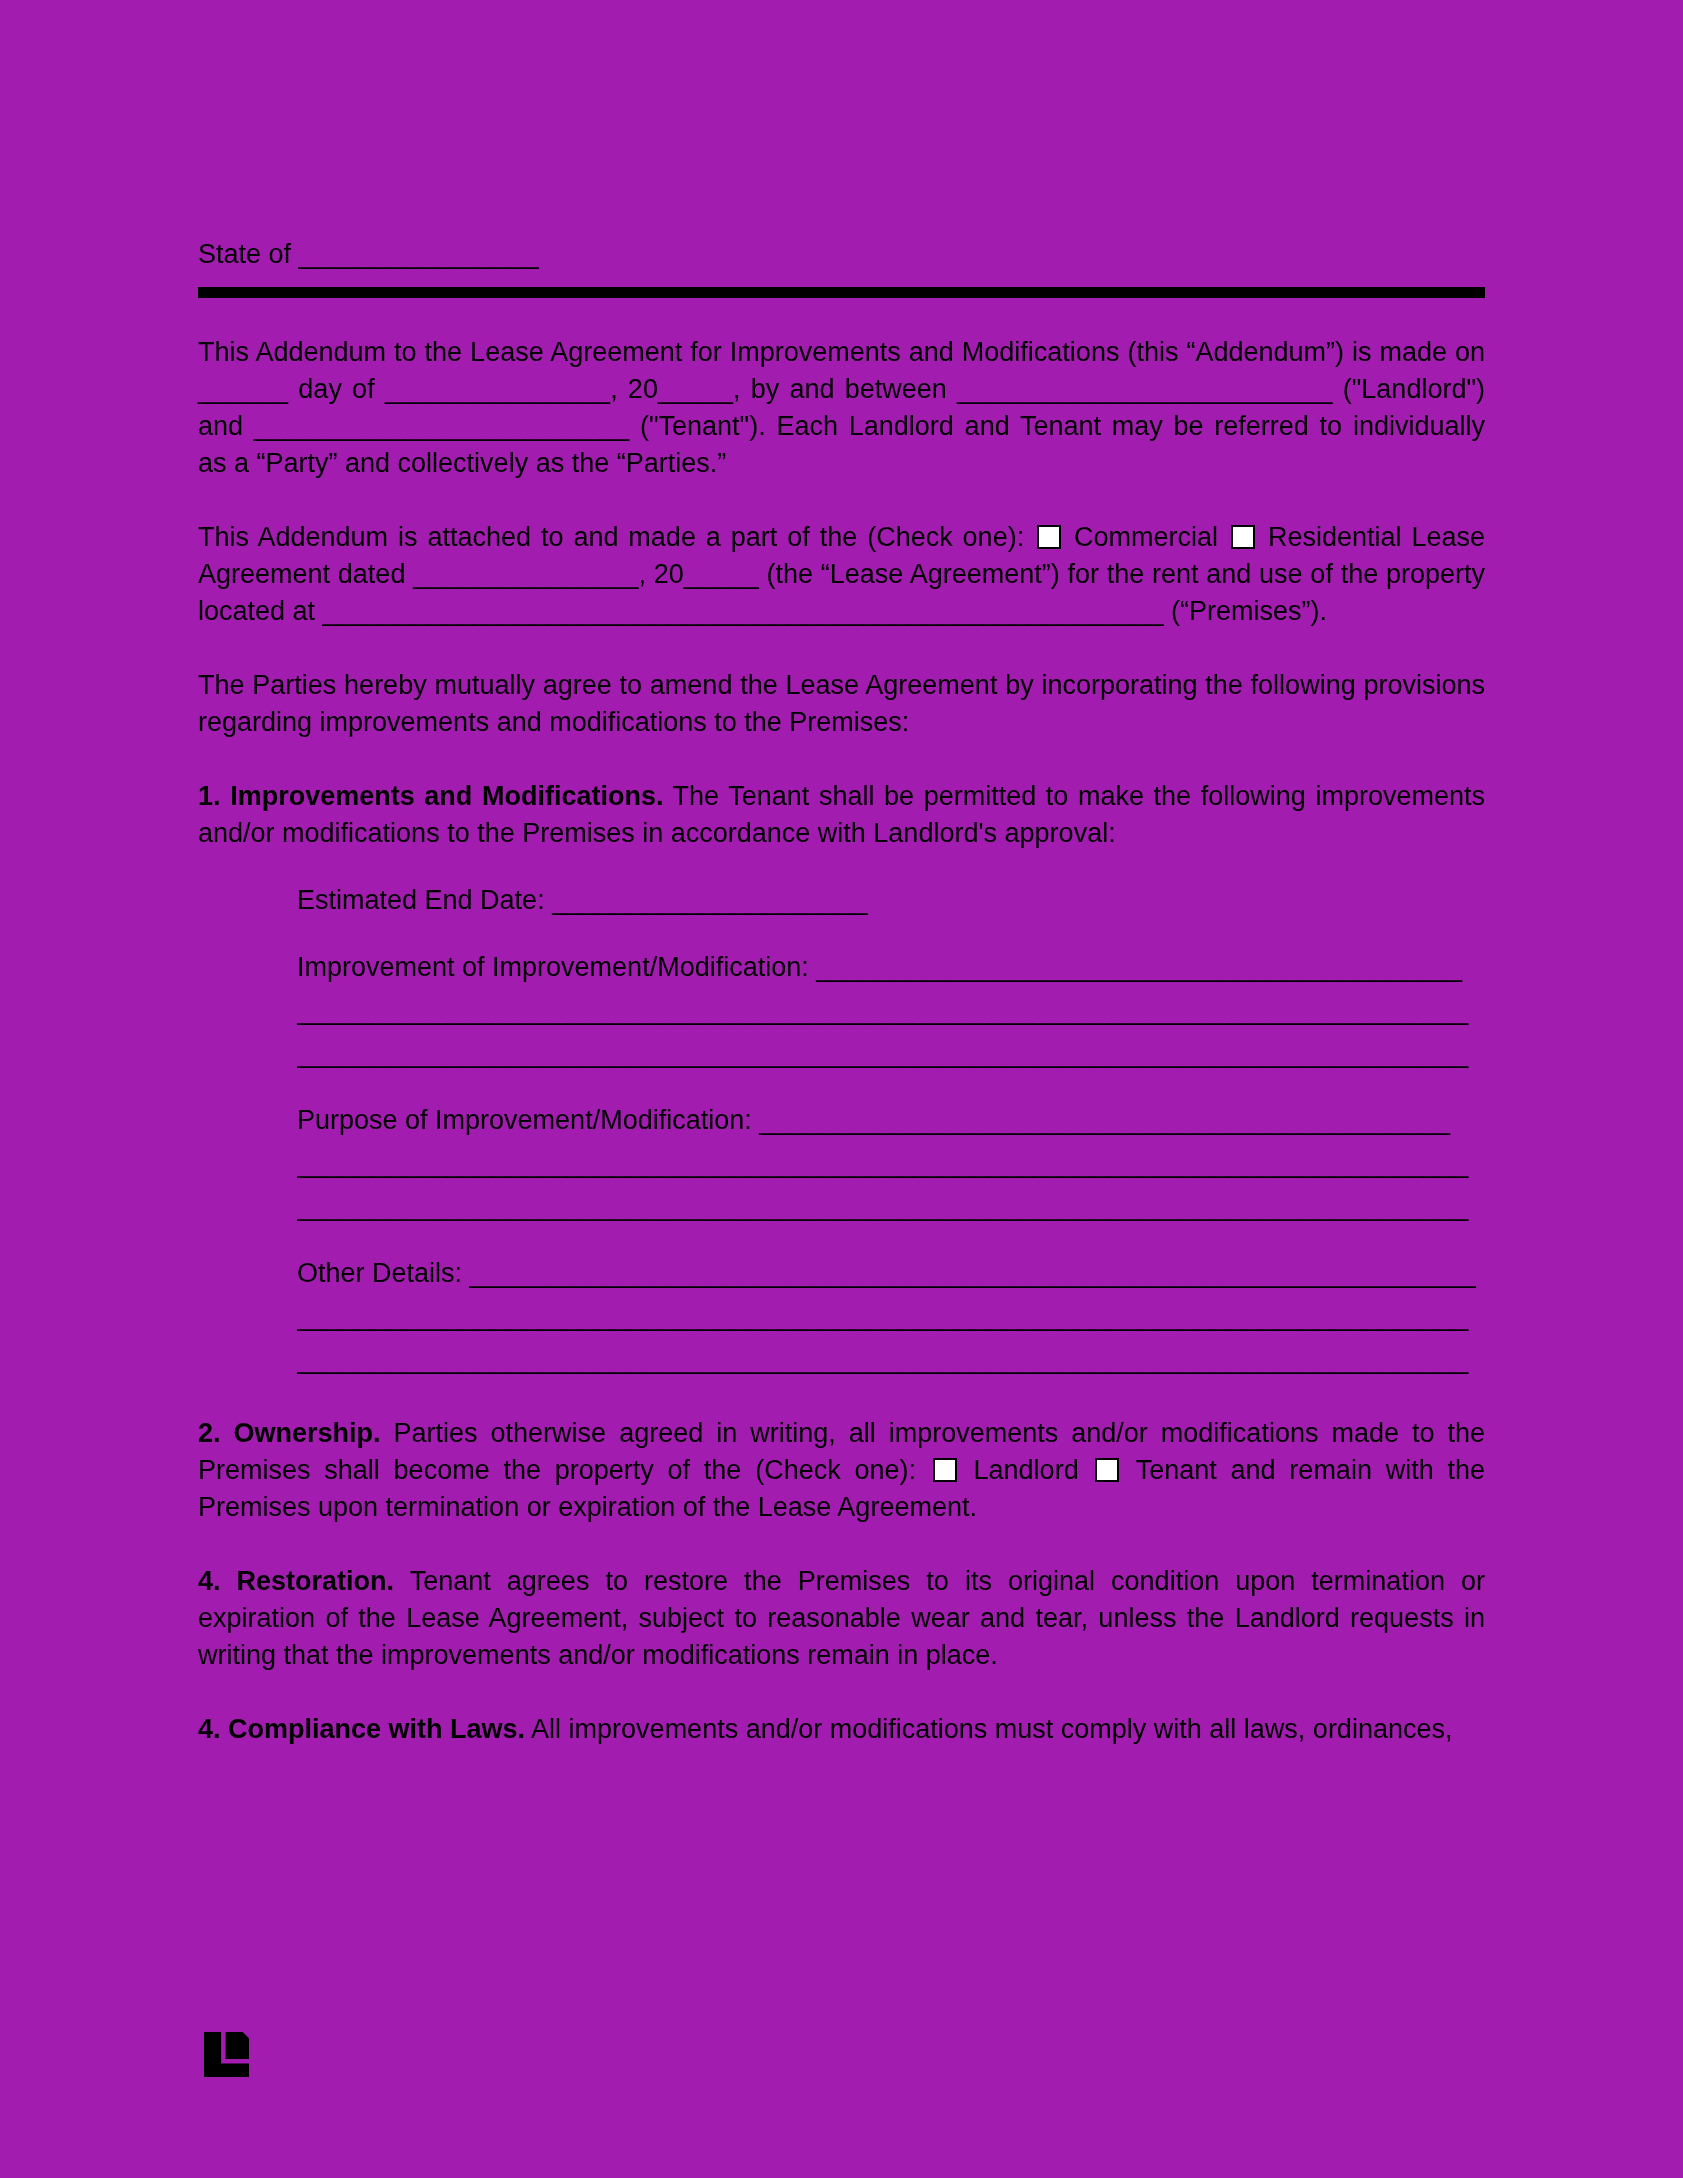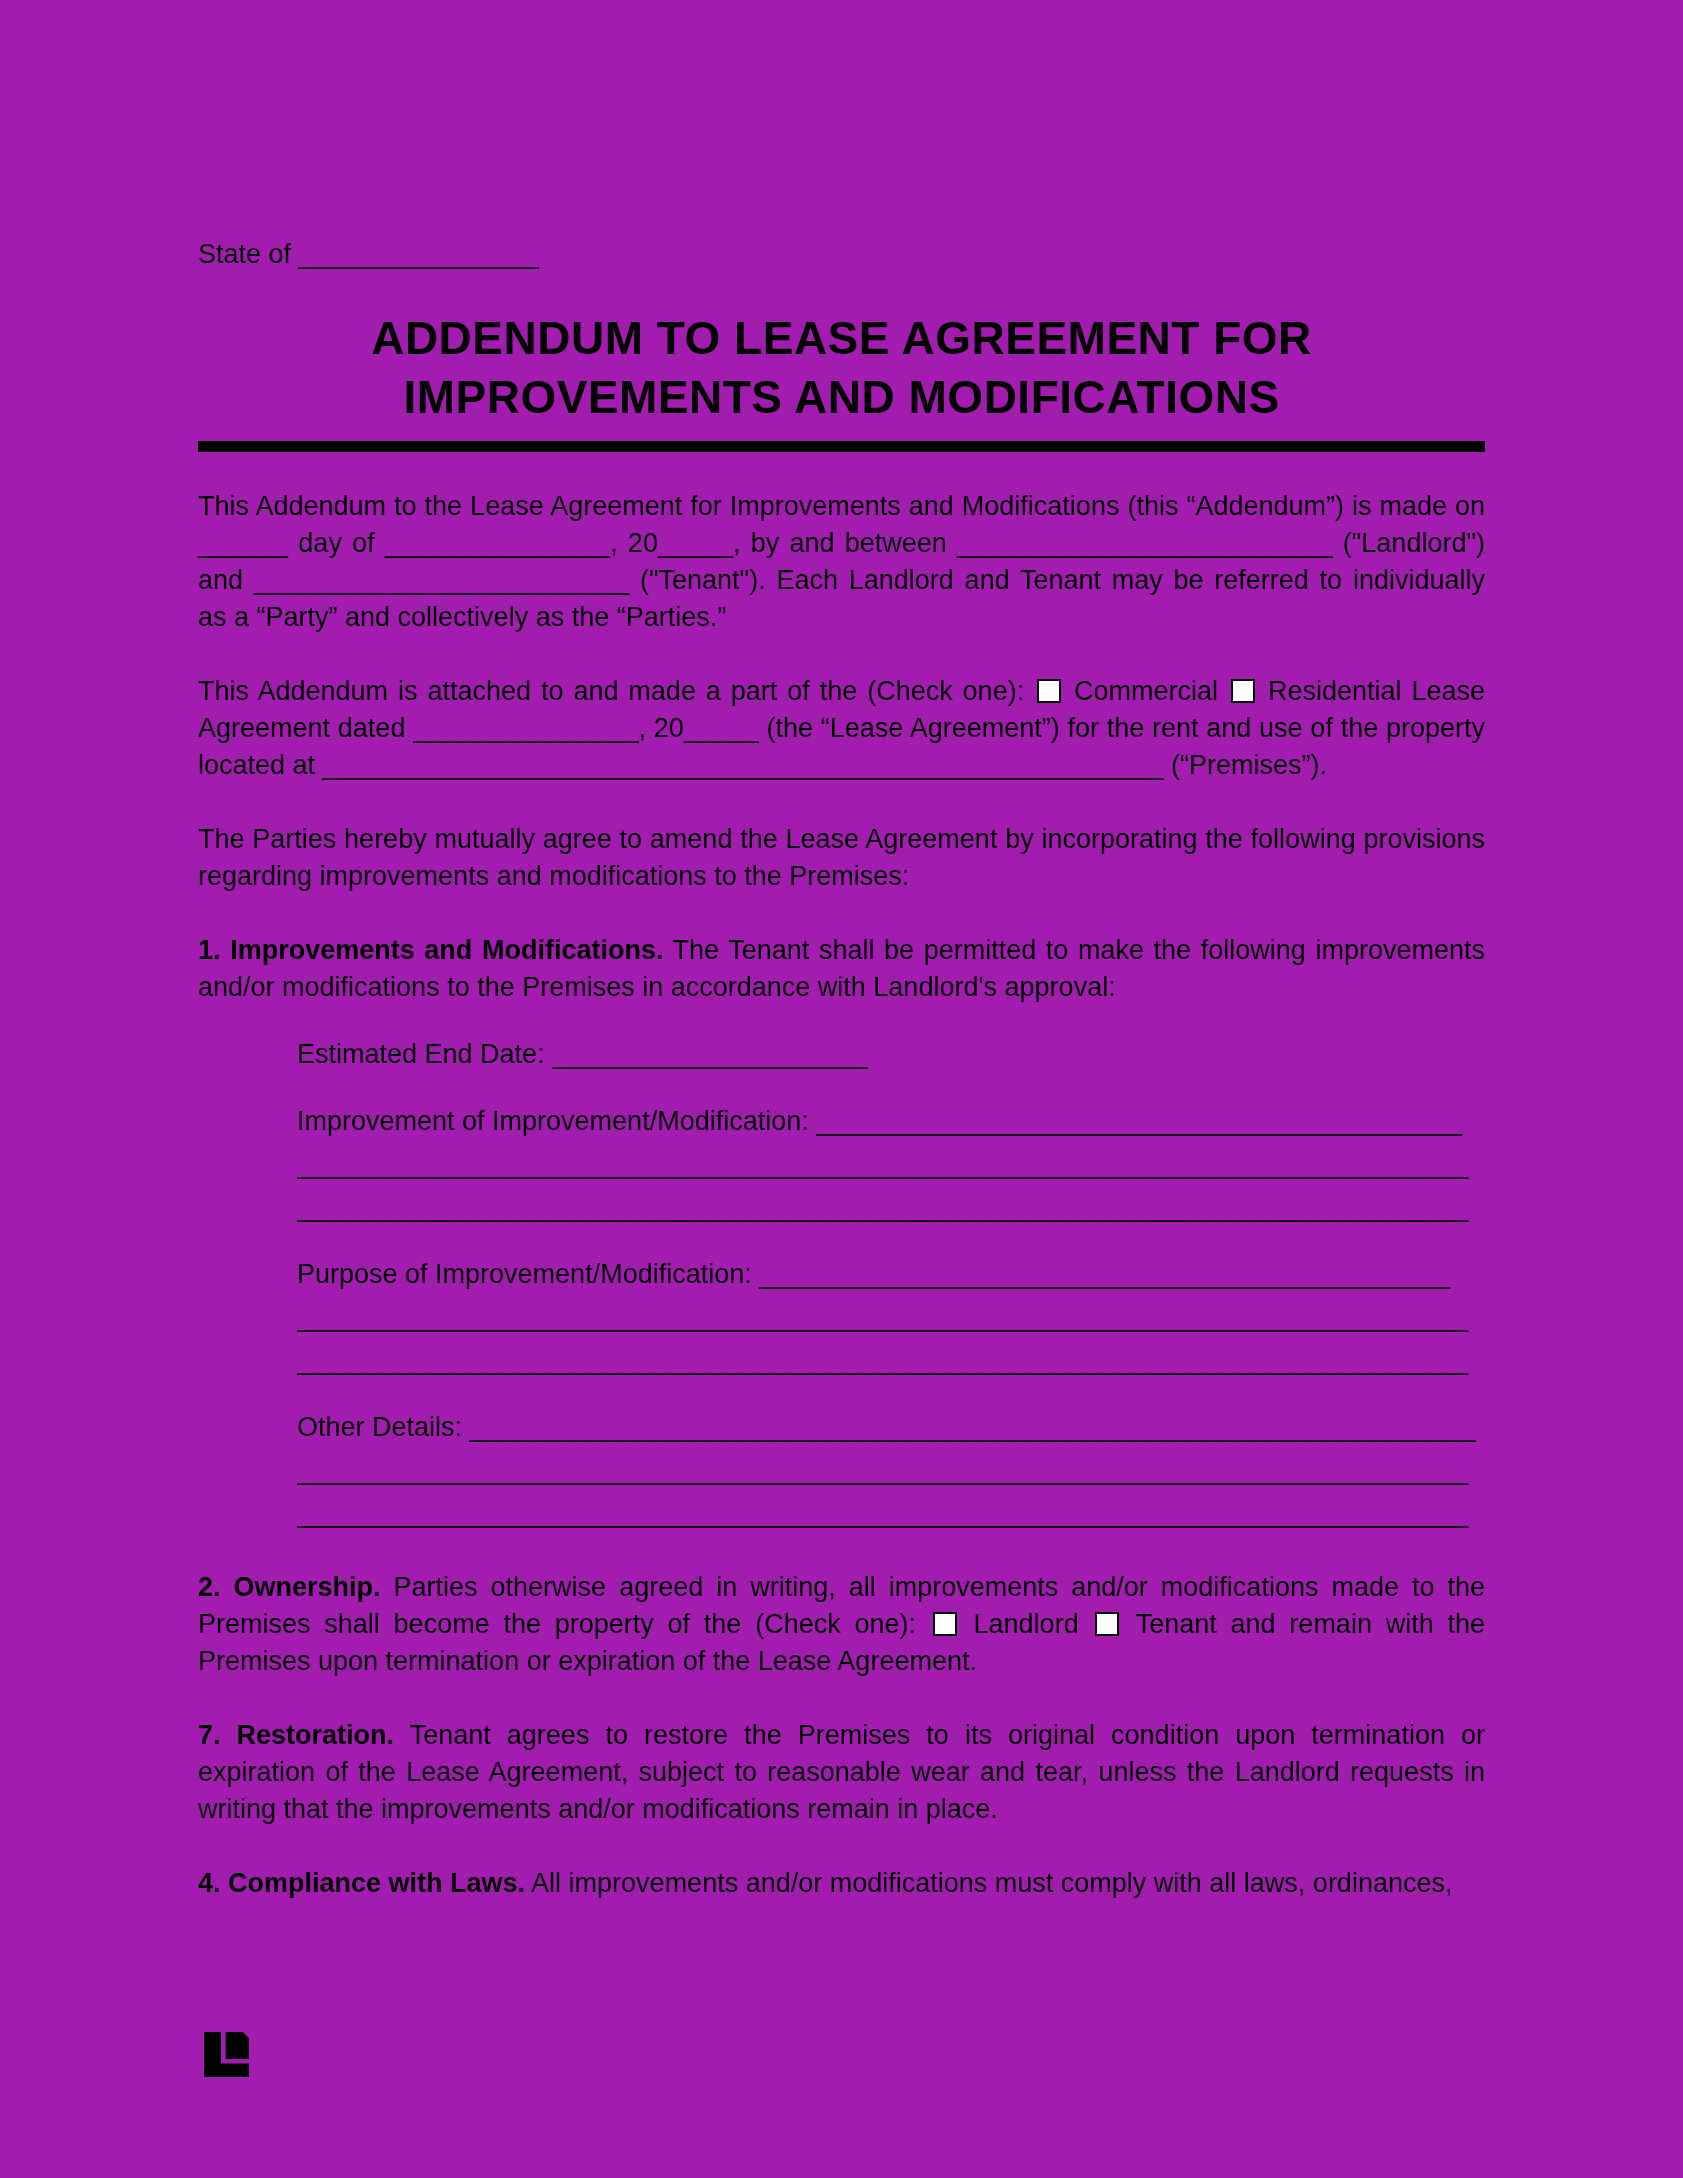--- a/index.html
+++ b/index.html
@@ -58,24 +58,20 @@
 </style>
 </head>
 <body>
 
 <div class="page">
 
   <div class="state-line">
     <span>State of </span><span class="blank">________________</span>
   </div>
 
-  <h1 class="doc-title">
-    <span class="title-line">ADDENDUM TO LEASE AGREEMENT FOR</span>
-    <span class="title-line">IMPROVEMENTS AND MODIFICATIONS</span>
-  </h1>
 
   <div class="rule"></div>
 
   <p class="para first-para"><span>This Addendum to the Lease Agreement for Improvements and Modifications (this “Addendum”) is made on </span><span class="blank">______</span><span> day of </span><span class="blank">_______________</span><span>, 20</span><span class="blank">_____</span><span>, by and between </span><span class="blank">_________________________</span><span> ("Landlord") and </span><span class="blank">_________________________</span><span> ("Tenant"). Each Landlord and Tenant may be referred to individually as a “Party” and collectively as the “Parties.”</span></p>
 
   <p class="para"><span>This Addendum is attached to and made a part of the (Check one): </span><span class="cb"></span><span> Commercial </span><span class="cb"></span><span> Residential Lease Agreement dated </span><span class="blank">_______________</span><span>, 20</span><span class="blank">_____</span><span> (the “Lease Agreement”) for the rent and use of the property located at </span><span class="blank">________________________________________________________</span><span> (“Premises”).</span></p>
 
   <p class="para">The Parties hereby mutually agree to amend the Lease Agreement by incorporating the following provisions regarding improvements and modifications to the Premises:</p>
 
   <p class="para"><span class="b">1. Improvements and Modifications.</span><span> The Tenant shall be permitted to make the following improvements and/or modifications to the Premises in accordance with Landlord's approval:</span></p>
@@ -96,21 +92,21 @@
       </div>
       <div class="field">
         <div class="field-line"><span>Other Details: </span><span class="blank">___________________________________________________________________</span></div>
         <div class="field-line cont"><span class="blank">______________________________________________________________________________</span></div>
         <div class="field-line cont"><span class="blank">______________________________________________________________________________</span></div>
       </div>
     </div>
 
   <p class="para"><span class="b">2. Ownership.</span><span> Parties otherwise agreed in writing, all improvements and/or modifications made to the Premises shall become the property of the (Check one): </span><span class="cb"></span><span> Landlord </span><span class="cb"></span><span> Tenant and remain with the Premises upon termination or expiration of the Lease Agreement.</span></p>
 
-  <p class="para"><span class="b">7. Restoration.</span><span> Tenant agrees to restore the Premises to its original condition upon termination or expiration of the Lease Agreement, subject to reasonable wear and tear, unless the Landlord requests in writing that the improvements and/or modifications remain in place.</span></p>
+  <p class="para"><span class="b">4. Restoration.</span><span> Tenant agrees to restore the Premises to its original condition upon termination or expiration of the Lease Agreement, subject to reasonable wear and tear, unless the Landlord requests in writing that the improvements and/or modifications remain in place.</span></p>
 
   <p class="para"><span class="b">4. Compliance with Laws.</span><span> All improvements and/or modifications must comply with all laws, ordinances,</span></p>
 
   <svg class="logo" viewBox="0 0 100 100" aria-hidden="true">
     <path d="M0 0 H38 V70 H100 V100 H0 Z" fill="#000000"></path>
     <path d="M48 0 H86 L100 14 V60 H48 Z" fill="#000000"></path>
   </svg>
 
 </div>
 

